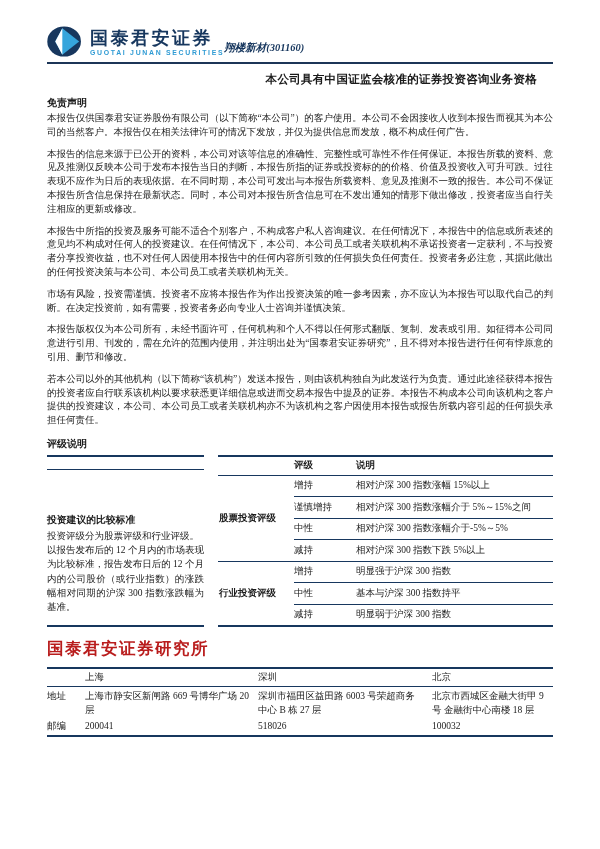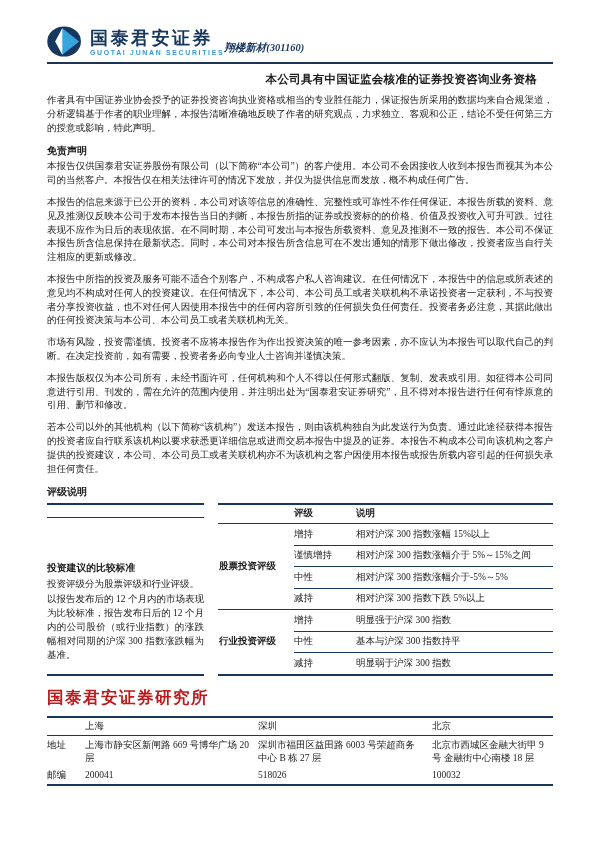--- a/index.html
+++ b/index.html
@@ -73,21 +73,20 @@
       <div class="brand-text">
         <div class="brand-cn">国泰君安证券</div>
         <div class="brand-en">GUOTAI JUNAN SECURITIES</div>
       </div>
     </div>
     <div class="stock-label">翔楼新材(301160)</div>
   </div>
 
   <div class="qualification">本公司具有中国证监会核准的证券投资咨询业务资格</div>
 
-  <p class="body-p">作者具有中国证券业协会授予的证券投资咨询执业资格或相当的专业胜任能力，保证报告所采用的数据均来自合规渠道，分析逻辑基于作者的职业理解，本报告清晰准确地反映了作者的研究观点，力求独立、客观和公正，结论不受任何第三方的授意或影响，特此声明。</p>
 
   <div class="sec-h">免责声明</div>
   <p class="body-p">本报告仅供国泰君安证券股份有限公司（以下简称“本公司”）的客户使用。本公司不会因接收人收到本报告而视其为本公司的当然客户。本报告仅在相关法律许可的情况下发放，并仅为提供信息而发放，概不构成任何广告。</p>
   <p class="body-p">本报告的信息来源于已公开的资料，本公司对该等信息的准确性、完整性或可靠性不作任何保证。本报告所载的资料、意见及推测仅反映本公司于发布本报告当日的判断，本报告所指的证券或投资标的的价格、价值及投资收入可升可跌。过往表现不应作为日后的表现依据。在不同时期，本公司可发出与本报告所载资料、意见及推测不一致的报告。本公司不保证本报告所含信息保持在最新状态。同时，本公司对本报告所含信息可在不发出通知的情形下做出修改，投资者应当自行关注相应的更新或修改。</p>
   <p class="body-p">本报告中所指的投资及服务可能不适合个别客户，不构成客户私人咨询建议。在任何情况下，本报告中的信息或所表述的意见均不构成对任何人的投资建议。在任何情况下，本公司、本公司员工或者关联机构不承诺投资者一定获利，不与投资者分享投资收益，也不对任何人因使用本报告中的任何内容所引致的任何损失负任何责任。投资者务必注意，其据此做出的任何投资决策与本公司、本公司员工或者关联机构无关。</p>
   <p class="body-p">市场有风险，投资需谨慎。投资者不应将本报告作为作出投资决策的唯一参考因素，亦不应认为本报告可以取代自己的判断。在决定投资前，如有需要，投资者务必向专业人士咨询并谨慎决策。</p>
   <p class="body-p">本报告版权仅为本公司所有，未经书面许可，任何机构和个人不得以任何形式翻版、复制、发表或引用。如征得本公司同意进行引用、刊发的，需在允许的范围内使用，并注明出处为“国泰君安证券研究”，且不得对本报告进行任何有悖原意的引用、删节和修改。</p>
   <p class="body-p">若本公司以外的其他机构（以下简称“该机构”）发送本报告，则由该机构独自为此发送行为负责。通过此途径获得本报告的投资者应自行联系该机构以要求获悉更详细信息或进而交易本报告中提及的证券。本报告不构成本公司向该机构之客户提供的投资建议，本公司、本公司员工或者关联机构亦不为该机构之客户因使用本报告或报告所载内容引起的任何损失承担任何责任。</p>
 
   <div class="sec-h">评级说明</div>

